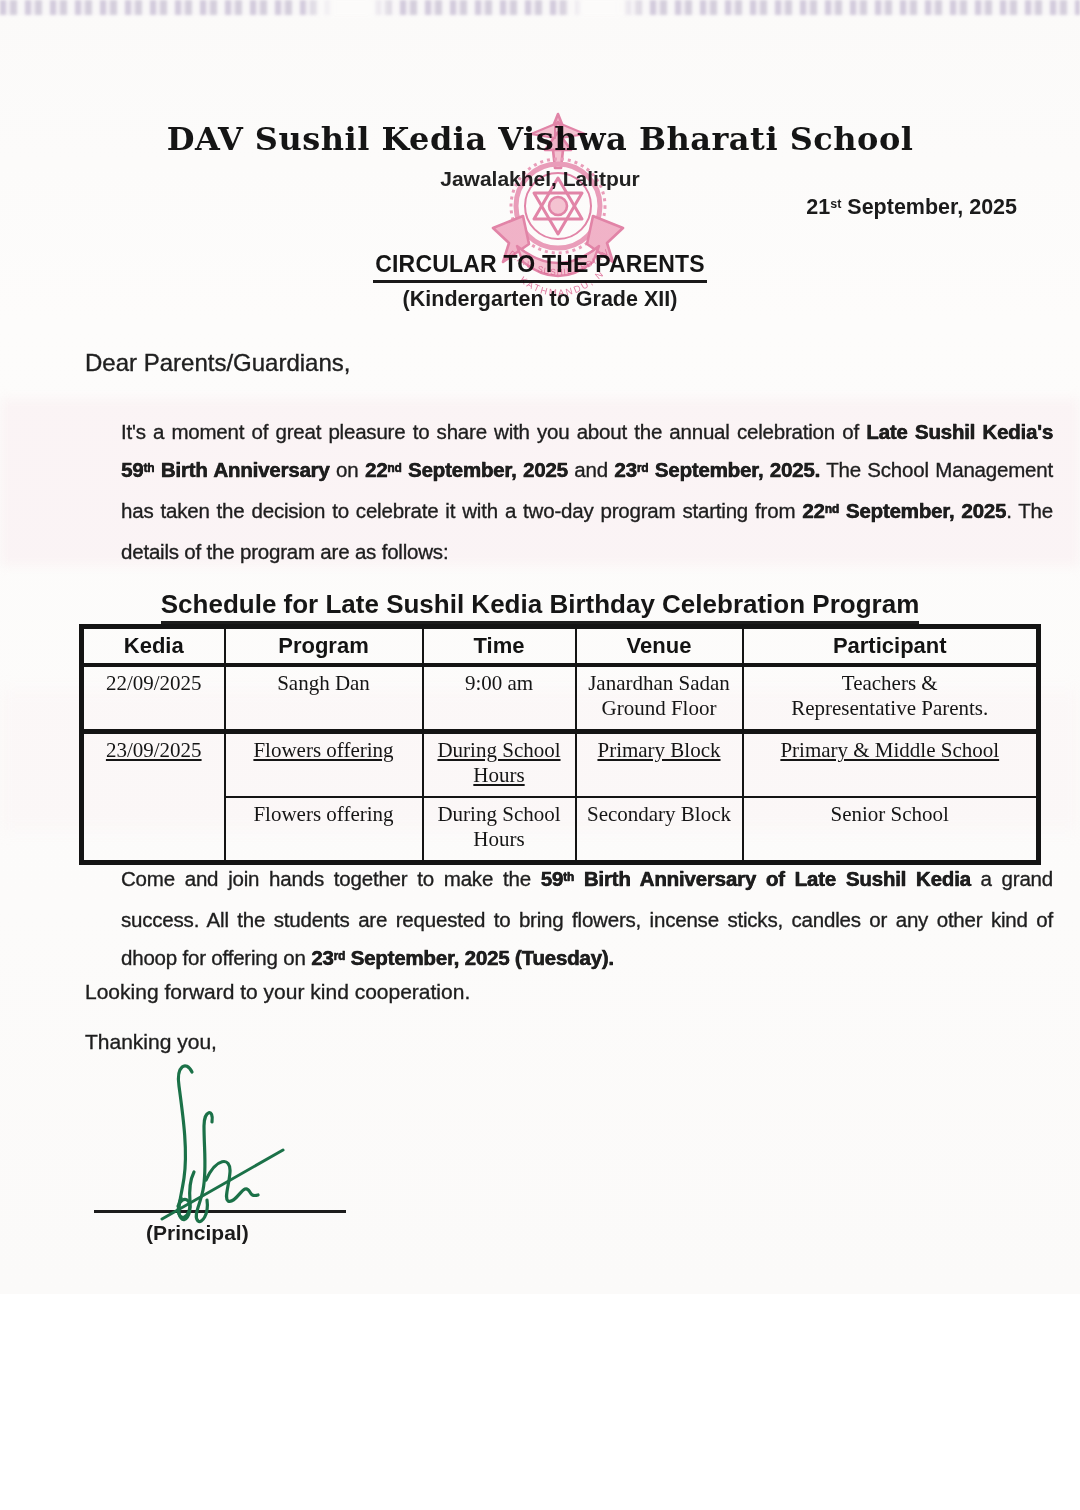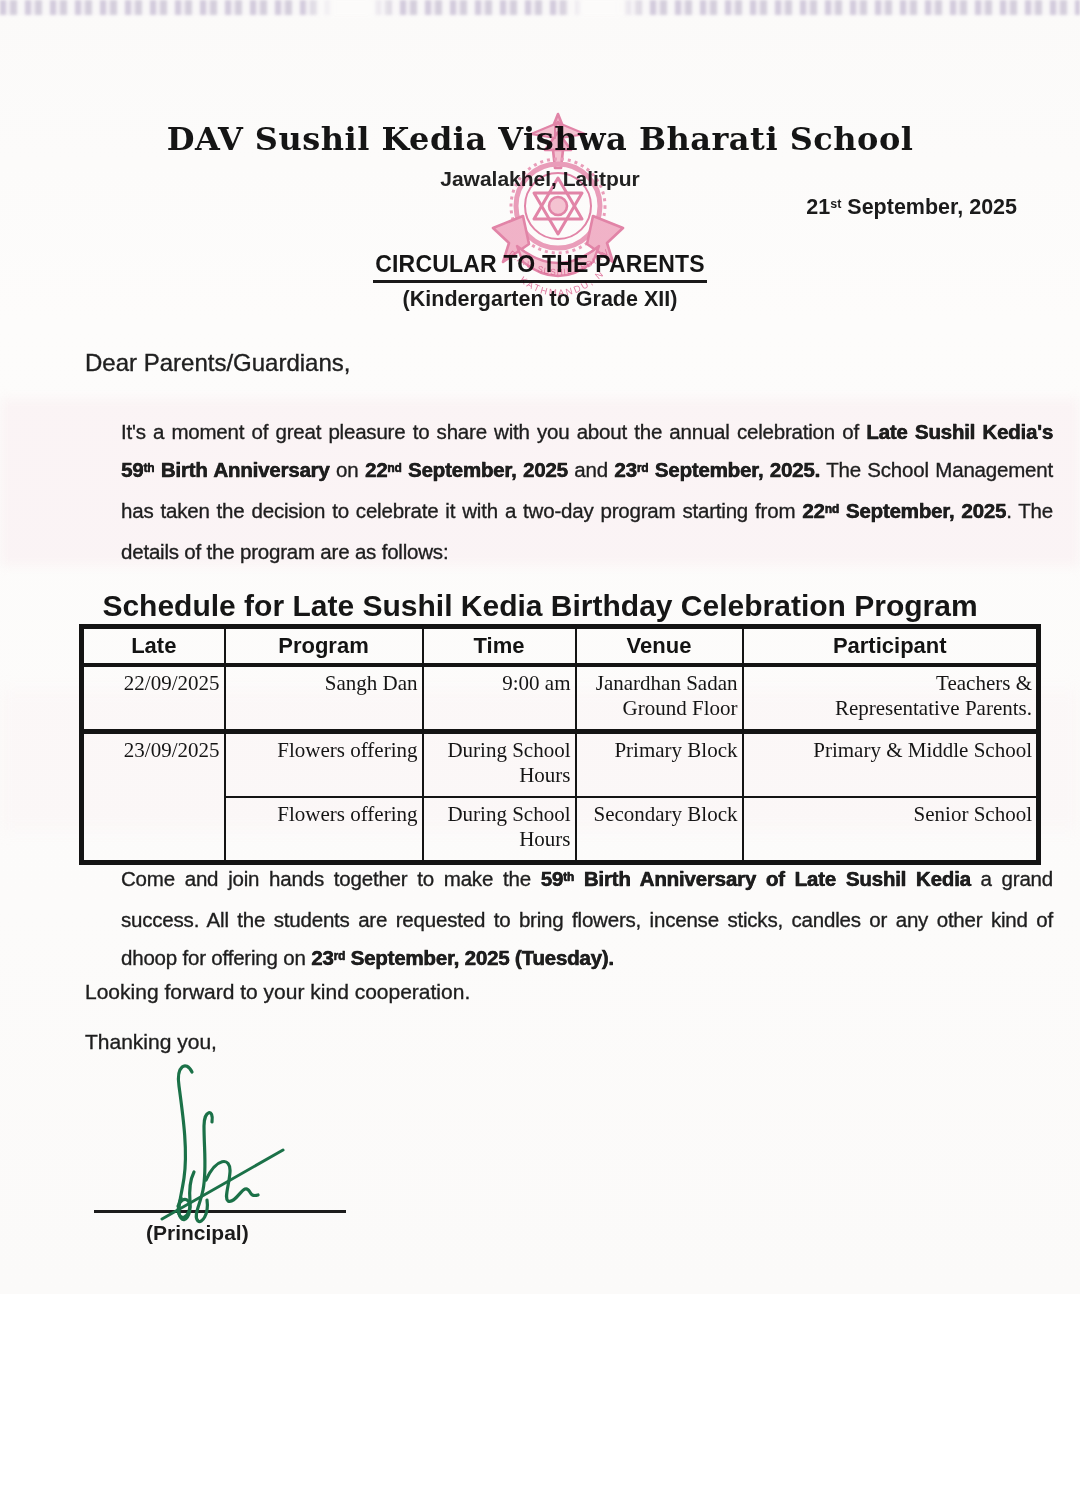--- a/index.html
+++ b/index.html
@@ -60,36 +60,36 @@
   .txt { -webkit-text-stroke:.35px currentColor; }
   .salutation { position:absolute; left:85px; top:349px; font-size:24px; color:#202020; }
   .para { position:absolute; left:85px; width:932px; font-size:20.5px; line-height:38px; text-align:justify; letter-spacing:-.2px; color:#1e1e1e;margin-left:36px; }
   .para1 { top:413px; }
   .para2 { top:860px; }
   .b { font-weight:700; text-shadow:.4px 0 0 currentColor; }
   sup { font-size:.58em; vertical-align:baseline; position:relative; top:-.45em; }
 
   .schedule-title { position:absolute; top:589px; left:0; right:0; text-align:center; }
   .schedule-title span {
-    display:inline-block; font-size:30px; font-weight:700; border-bottom:3px solid #1c1c1c; padding-bottom:1px; color:#161616;
+    display:inline-block; font-size:26px; font-weight:700; border-bottom:3px solid #1c1c1c; padding-bottom:1px; color:#161616;
   }
 
   .table-wrap { position:absolute; left:79px; top:624px; width:957px; }
   table.schedule { border-collapse:collapse; width:100%; border:5px solid #141414; table-layout:fixed; }
   table.schedule th {
     border:2.5px solid #141414; border-bottom:4px solid #141414;
     font-size:22px; font-weight:700; padding:4px 2px; color:#131313;
     font-family:"Liberation Sans",sans-serif;
   }
   table.schedule td {
-    border:2.5px solid #141414; vertical-align:top; text-align:right;
+    border:2.5px solid #141414; vertical-align:top; text-align:center;
     font-family:"Liberation Serif","DejaVu Serif",serif; font-size:21px; line-height:25px;
     padding:4px 4px 8px 4px; color:#151515; white-space:pre-line;
   }
-  table.schedule tr.sep td { border-top:5px solid #141414; }
+  table.schedule tr.sep td { border-top:5px solid #141414;text-decoration:underline; }
   td.c-date-mid { vertical-align:middle; }
   col.c1{width:143px} col.c2{width:198px} col.c3{width:153px} col.c4{width:167px} col.c5{width:296px}
 
   .closing1 { position:absolute; left:85px; top:980px; font-size:21px; color:#1e1e1e; }
   .closing2 { position:absolute; left:85px; top:1030px; font-size:21px; color:#1e1e1e; }
 
   .signature { position:absolute; left:132px; top:1058px; width:165px; height:168px; z-index:2; }
   .sig-line { position:absolute; left:94px; top:1210px; width:252px; height:3px; background:#1c1c1c; }
   .principal { position:absolute; left:146px; top:1221px; font-size:21px; font-weight:700; color:#1b1b1b; }
 
@@ -164,21 +164,21 @@
     <table class="schedule">
       <colgroup>
           <col class="c1">
           <col class="c2">
           <col class="c3">
           <col class="c4">
           <col class="c5">
         </colgroup>
       <thead>
         <tr>
-          <th>Late</th>
+          <th>Kedia</th>
           <th>Program</th>
           <th>Time</th>
           <th>Venue</th>
           <th>Participant</th>
         </tr>
       </thead>
       <tbody>
         <tr>
           <td>22/09/2025</td>
           <td>Sangh Dan</td>

